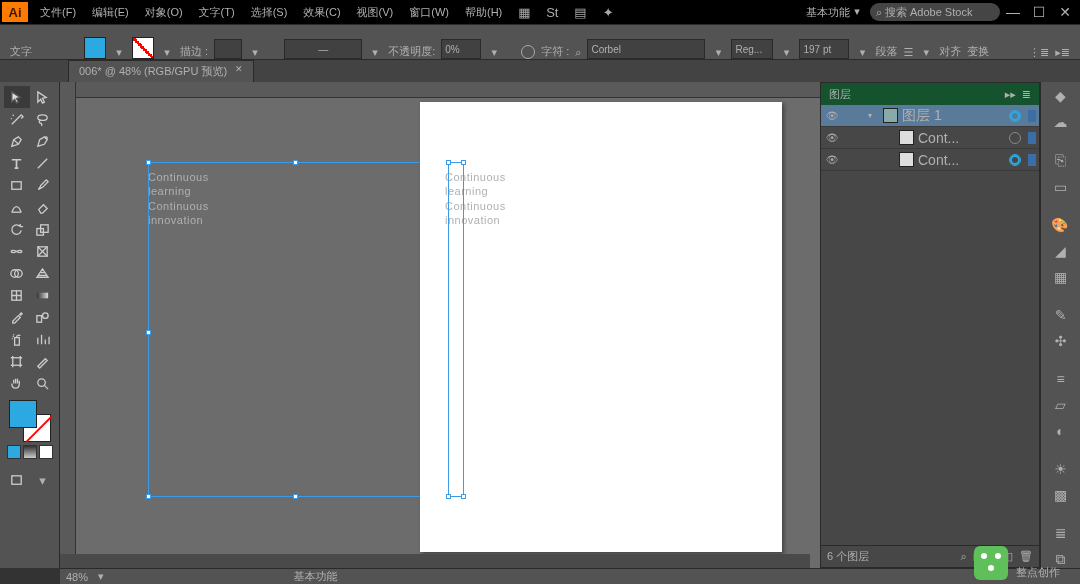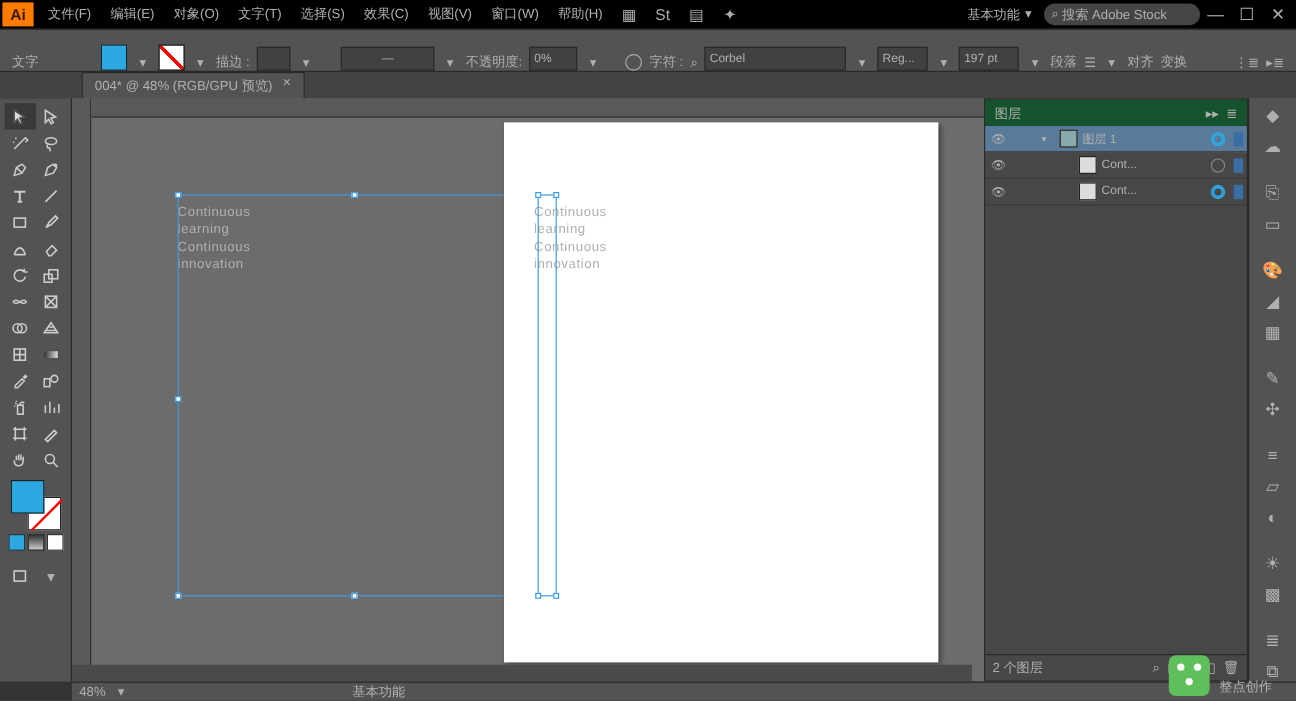--- a/index.html
+++ b/index.html
@@ -64,21 +64,21 @@
   .ric{width:22px;height:22px;display:flex;align-items:center;justify-content:center;font-size:14px}
   #layers{width:220px;background:#474747;border:1px solid #2a2a2a;display:flex;flex-direction:column}
   .pnl-tab{height:22px;background:#14532d;display:flex;align-items:center;padding:0 8px;justify-content:space-between}
   .layerrow{height:22px;display:flex;align-items:center;border-bottom:1px solid #3a3a3a;padding:0 3px;gap:4px}
   .layerrow.sel{background:#5a7a9a}
   .vis{width:16px;text-align:center;font-size:10px}
   .lock{width:16px}
   .disclose{width:11px;font-size:8px}
   .lthumb{width:15px;height:15px;background:#8aa;border:1px solid #222}
   .lthumb.t2{background:#ddd}
-  .lname{flex:1;font-size:10px;overflow:hidden}
+  .lname{flex:1;font-size:14px;overflow:hidden}
   .ltarget{width:12px;height:12px;border:1.5px solid #888;border-radius:50%}
   .ltarget.on{border-color:#2ca9e1;box-shadow:inset 0 0 0 2px #2ca9e1}
   .pnl-foot{height:22px;border-top:1px solid #2a2a2a;display:flex;align-items:center;padding:0 6px;font-size:10px;gap:6px}
   .pfspace{flex:1}
   .pfic{font-size:11px}
 
   
   #status{position:absolute;left:60px;right:0;bottom:0;height:16px;background:#535353;border-top:1px solid #2a2a2a;display:flex;align-items:center;padding:0 6px;gap:10px;font-size:10px}
   .scrollbar-h{position:absolute;bottom:16px;left:60px;width:750px;height:14px;background:#4a4a4a}
 
@@ -150,21 +150,21 @@
     <span class="dd">▾</span>
   <span class="lbl">对齐</span>
   <span class="lbl">变换</span>
   <div class="spacer"></div>
   <span>⋮≣</span>
   <span>▸≣</span>
 </div>
 
 <div id="tabstrip">
   <div class="doctab">
-    <span>004* @ 48% (RGB/GPU 预览)</span>
+    <span>006* @ 48% (RGB/GPU 预览)</span>
     <span class="close-x">✕</span>
   </div>
 </div>
 
 <div id="body">
 
   <div id="ltools">
     <div class="trow">
         <div class="tl sel">
           <svg viewBox="0 0 16 16">
@@ -444,21 +444,21 @@
           <span style="width:16px"></span>
           <span class="disclose"></span>
           <span class="lthumb t2"></span>
           <span class="lname">Cont...</span>
           <span class="ltarget on"></span>
           <span style="width:8px;height:12px;background:#3b6ea5;margin-left:3px"></span>
         </div>
       </div>
     <div style="flex:1"></div>
     <div class="pnl-foot">
-      <span>2 个图层</span>
+      <span>6 个图层</span>
       <span class="pfspace"></span>
       <span class="pfic">⌕</span>
       <span class="pfic">◻</span>
       <span class="pfic">⎘</span>
       <span class="pfic">◫</span>
       <span class="pfic">🗑</span>
     </div>
   </div>
   <div id="rstrip">
     <div class="ric">◆</div>

